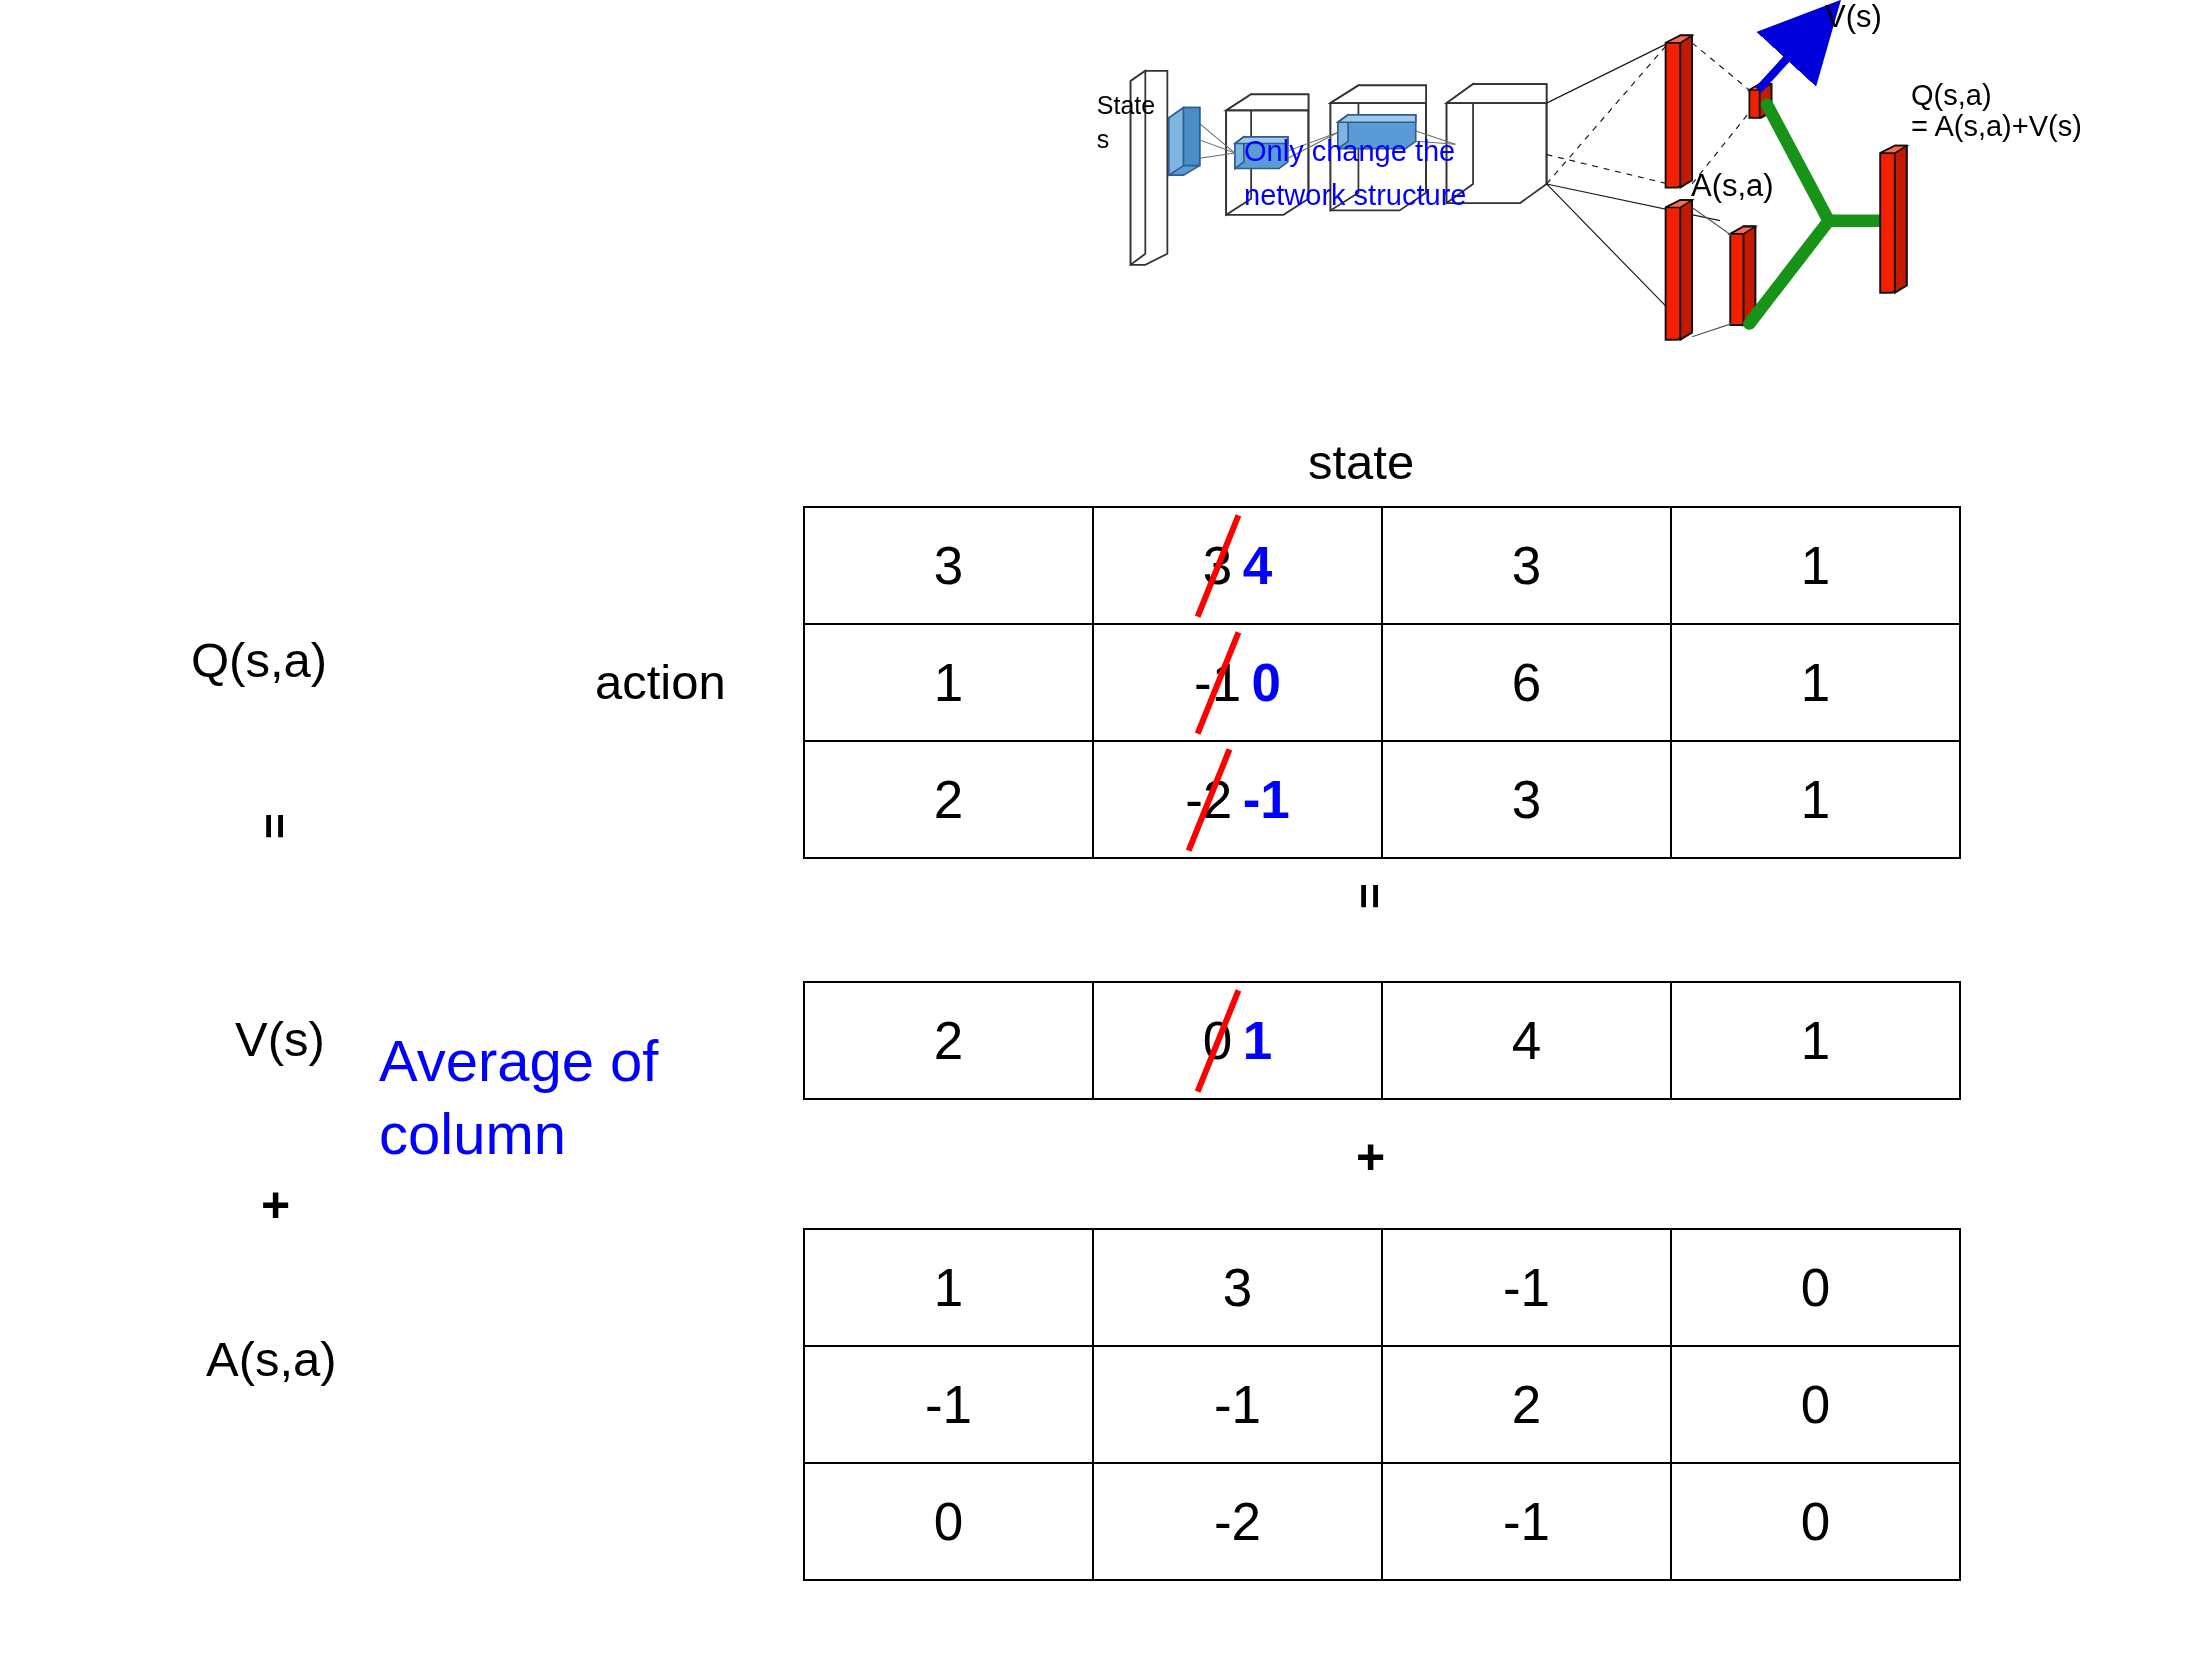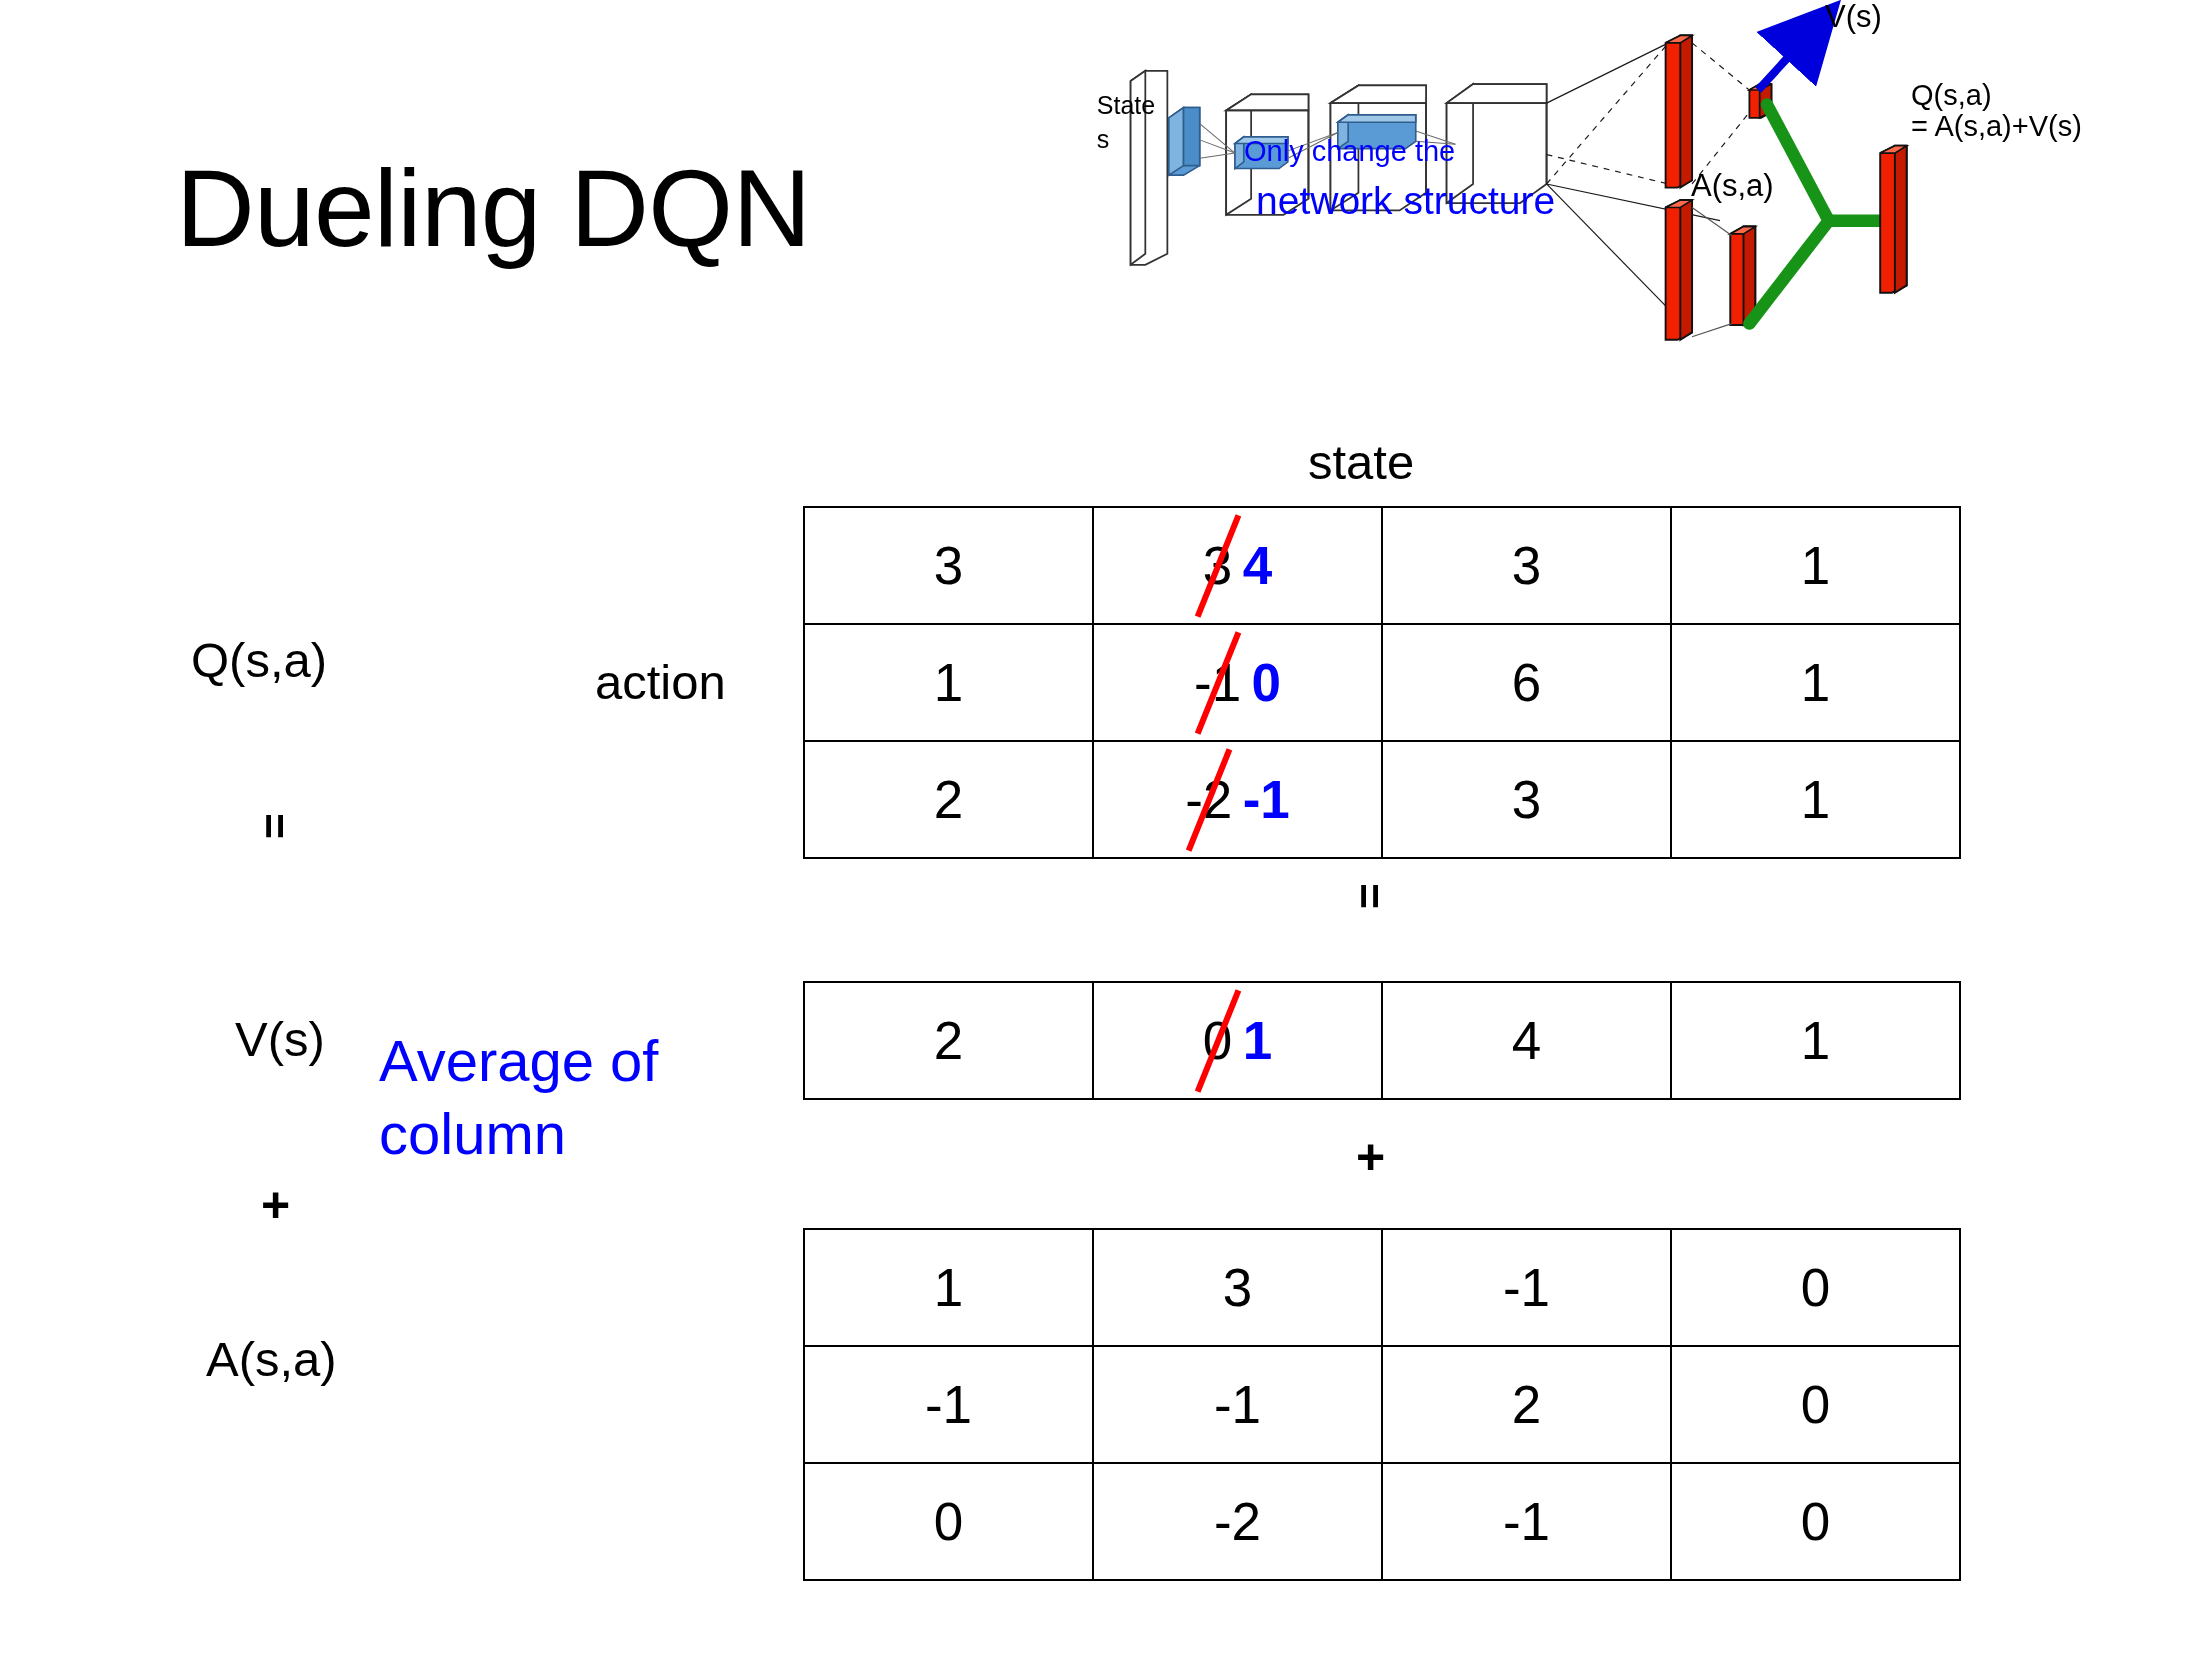--- a/index.html
+++ b/index.html
@@ -112,21 +112,20 @@
   .new-val {
     color: #0000ff;
     font-weight: 700;
   }
 </style>
 </head>
 <body>
 
 <div id="slide">
 
-  <div id="title" class="lbl">Dueling DQN</div>
 
   <div id="netdiagram">
     <svg width="1117" height="412" viewBox="0 0 1520 560" xmlns="http://www.w3.org/2000/svg">
       <defs>
         <marker id="arrowblue" markerWidth="10" markerHeight="10" refX="4" refY="5" orient="auto" markerUnits="strokeWidth">
           <path d="M0,0 L10,5 L0,10 z" fill="#0000dd"></path>
         </marker>
       </defs>
 
       <g stroke="#333333" fill="#ffffff" stroke-width="2.4">
@@ -236,21 +235,21 @@
         <polygon points="1078,208 1098,198 1114,198 1098,208" fill="#ff6b4a" stroke="#111111" stroke-width="2.2"></polygon>
       </g>
 
       <line x1="912" y1="122" x2="980" y2="48" stroke="#0000dd" stroke-width="11" marker-end="url(#arrowblue)"></line>
     </svg>
 
     <div class="lbl" style="left:8.8px; top:91px; font-size:25px;">State</div>
     <div class="lbl" style="left:8.8px; top:125px; font-size:25px;">s</div>
 
     <div class="lbl lbl-blue" style="left:156px; top:135px; font-size:29px;">Only change the</div>
-    <div class="lbl lbl-blue" style="left:168px; top:179px; font-size:39px;">network structure</div>
+    <div class="lbl lbl-blue" style="left:156px; top:179px; font-size:29px;">network structure</div>
 
     <div class="lbl" style="left:737px; top:-1.5px; font-size:31px;">V(s)</div>
     <div class="lbl" style="left:603px; top:168px; font-size:31px;">A(s,a)</div>
     <div class="lbl" style="left:823px; top:79px; font-size:29px;">Q(s,a)</div>
     <div class="lbl" style="left:823px; top:110px; font-size:29px;">= A(s,a)+V(s)</div>
   </div>
 
   <div id="state-label" class="lbl">state</div>
   <div id="q-label" class="lbl">Q(s,a)</div>
   <div id="action-label" class="lbl">action</div>

